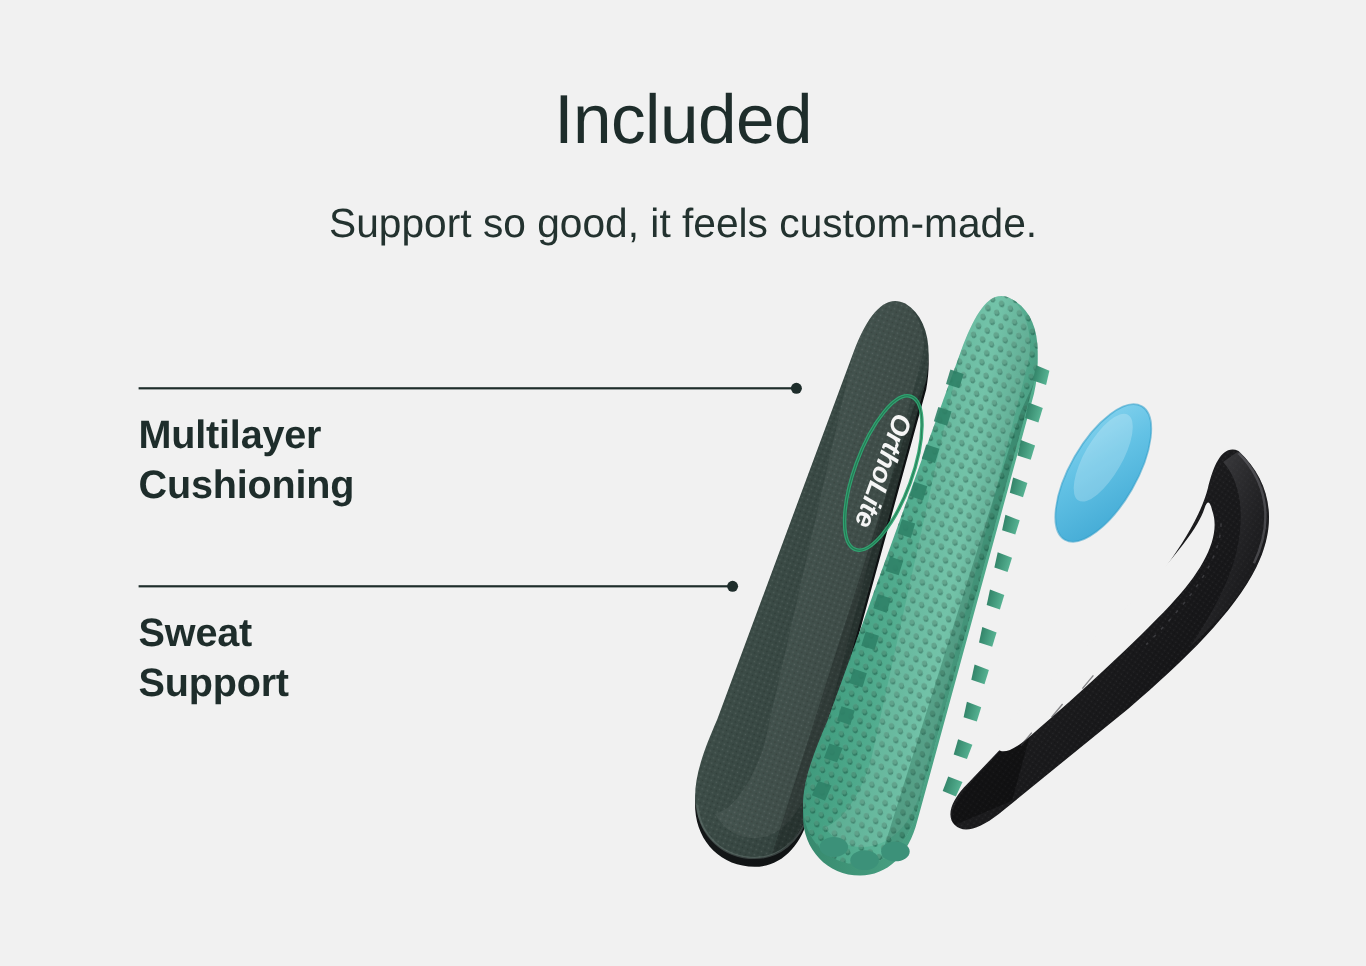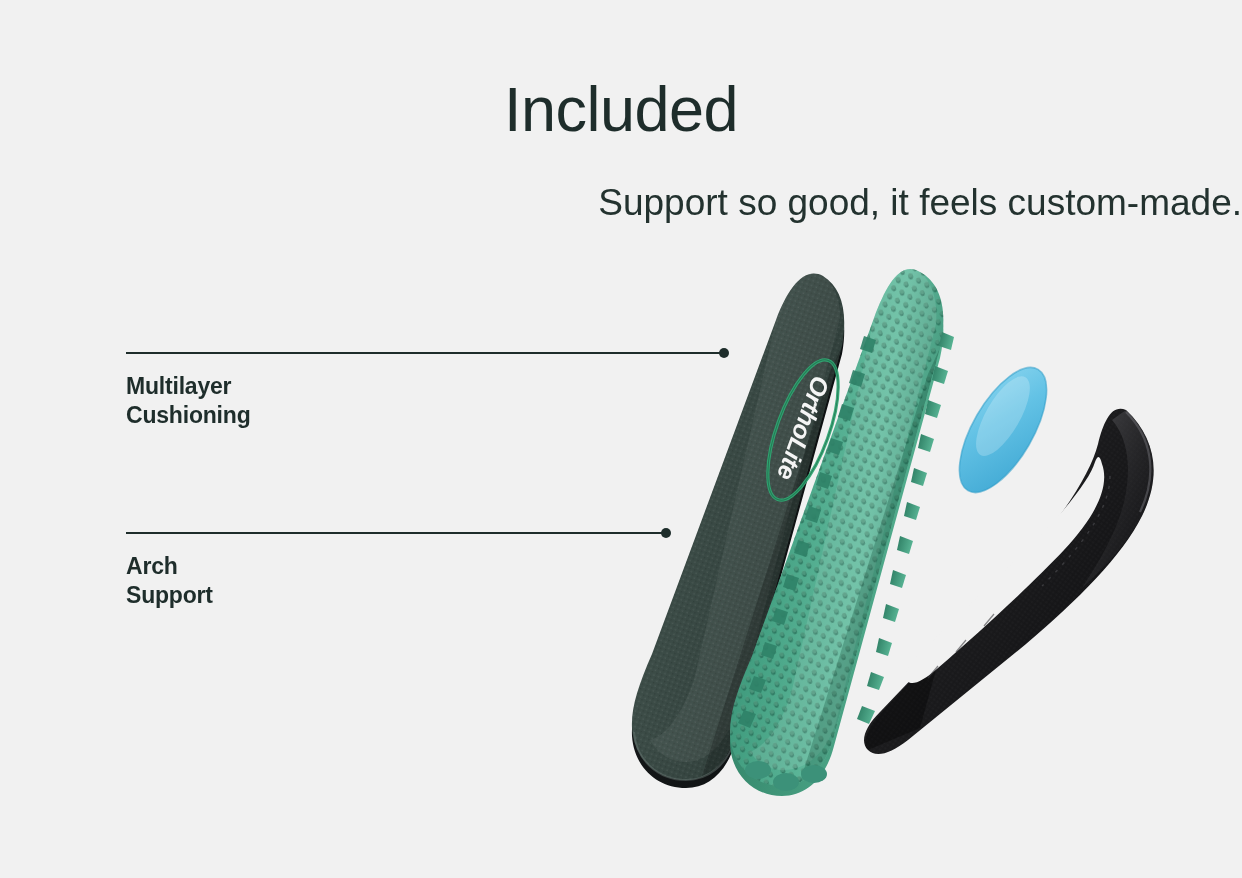--- a/index.html
+++ b/index.html
@@ -65,21 +65,21 @@
     line-height: 1;
     color: #1e2d2b;
     white-space: nowrap;
     letter-spacing: -0.5px;
   }
   .subtitle {
     position: absolute;
     left: 0;
     top: 182px;
     width: 1242px;
-    text-align: right;
+    text-align: center;
     font-size: 37px;
     font-weight: 400;
     color: #23322f;
     letter-spacing: 0px;
   }
 
   
   .feature {
     position: absolute;
     left: 126px;
@@ -98,21 +98,21 @@
   .feature .rule .dot {
     position: absolute;
     top: 0;
     width: 10px;
     height: 10px;
     border-radius: 50%;
     background: #1e2d2b;
   }
   .feature .label {
     margin-top: 14px;
-    font-size: 23px;
+    font-size: 36px;
     font-weight: bold;
     line-height: 1.28;
     color: #1e2d2b;
     white-space: pre-line;
     letter-spacing: -0.2px;
   }
   #feature-0 { top: 348px; }
   #feature-1 { top: 528px; }
   #feature-2 { top: 708px; }
 
@@ -147,21 +147,21 @@
     </div>
     <div class="label">Multilayer
 Cushioning</div>
   </div>
 
   <div class="feature" id="feature-1">
     <div class="rule">
       <div class="line" style="width:540px"></div>
       <div class="dot" style="left:535px"></div>
     </div>
-    <div class="label">Arch
+    <div class="label">Sweat
 Support</div>
   </div>
 
 
   <div class="product">
     <svg width="620" height="570" viewBox="0 0 620 570" xmlns="http://www.w3.org/2000/svg">
       <defs>
 
         <linearGradient id="gTop" x1="0" y1="0" x2="1" y2="0.6">
           <stop offset="0%" stop-color="#4a5a54"></stop>

